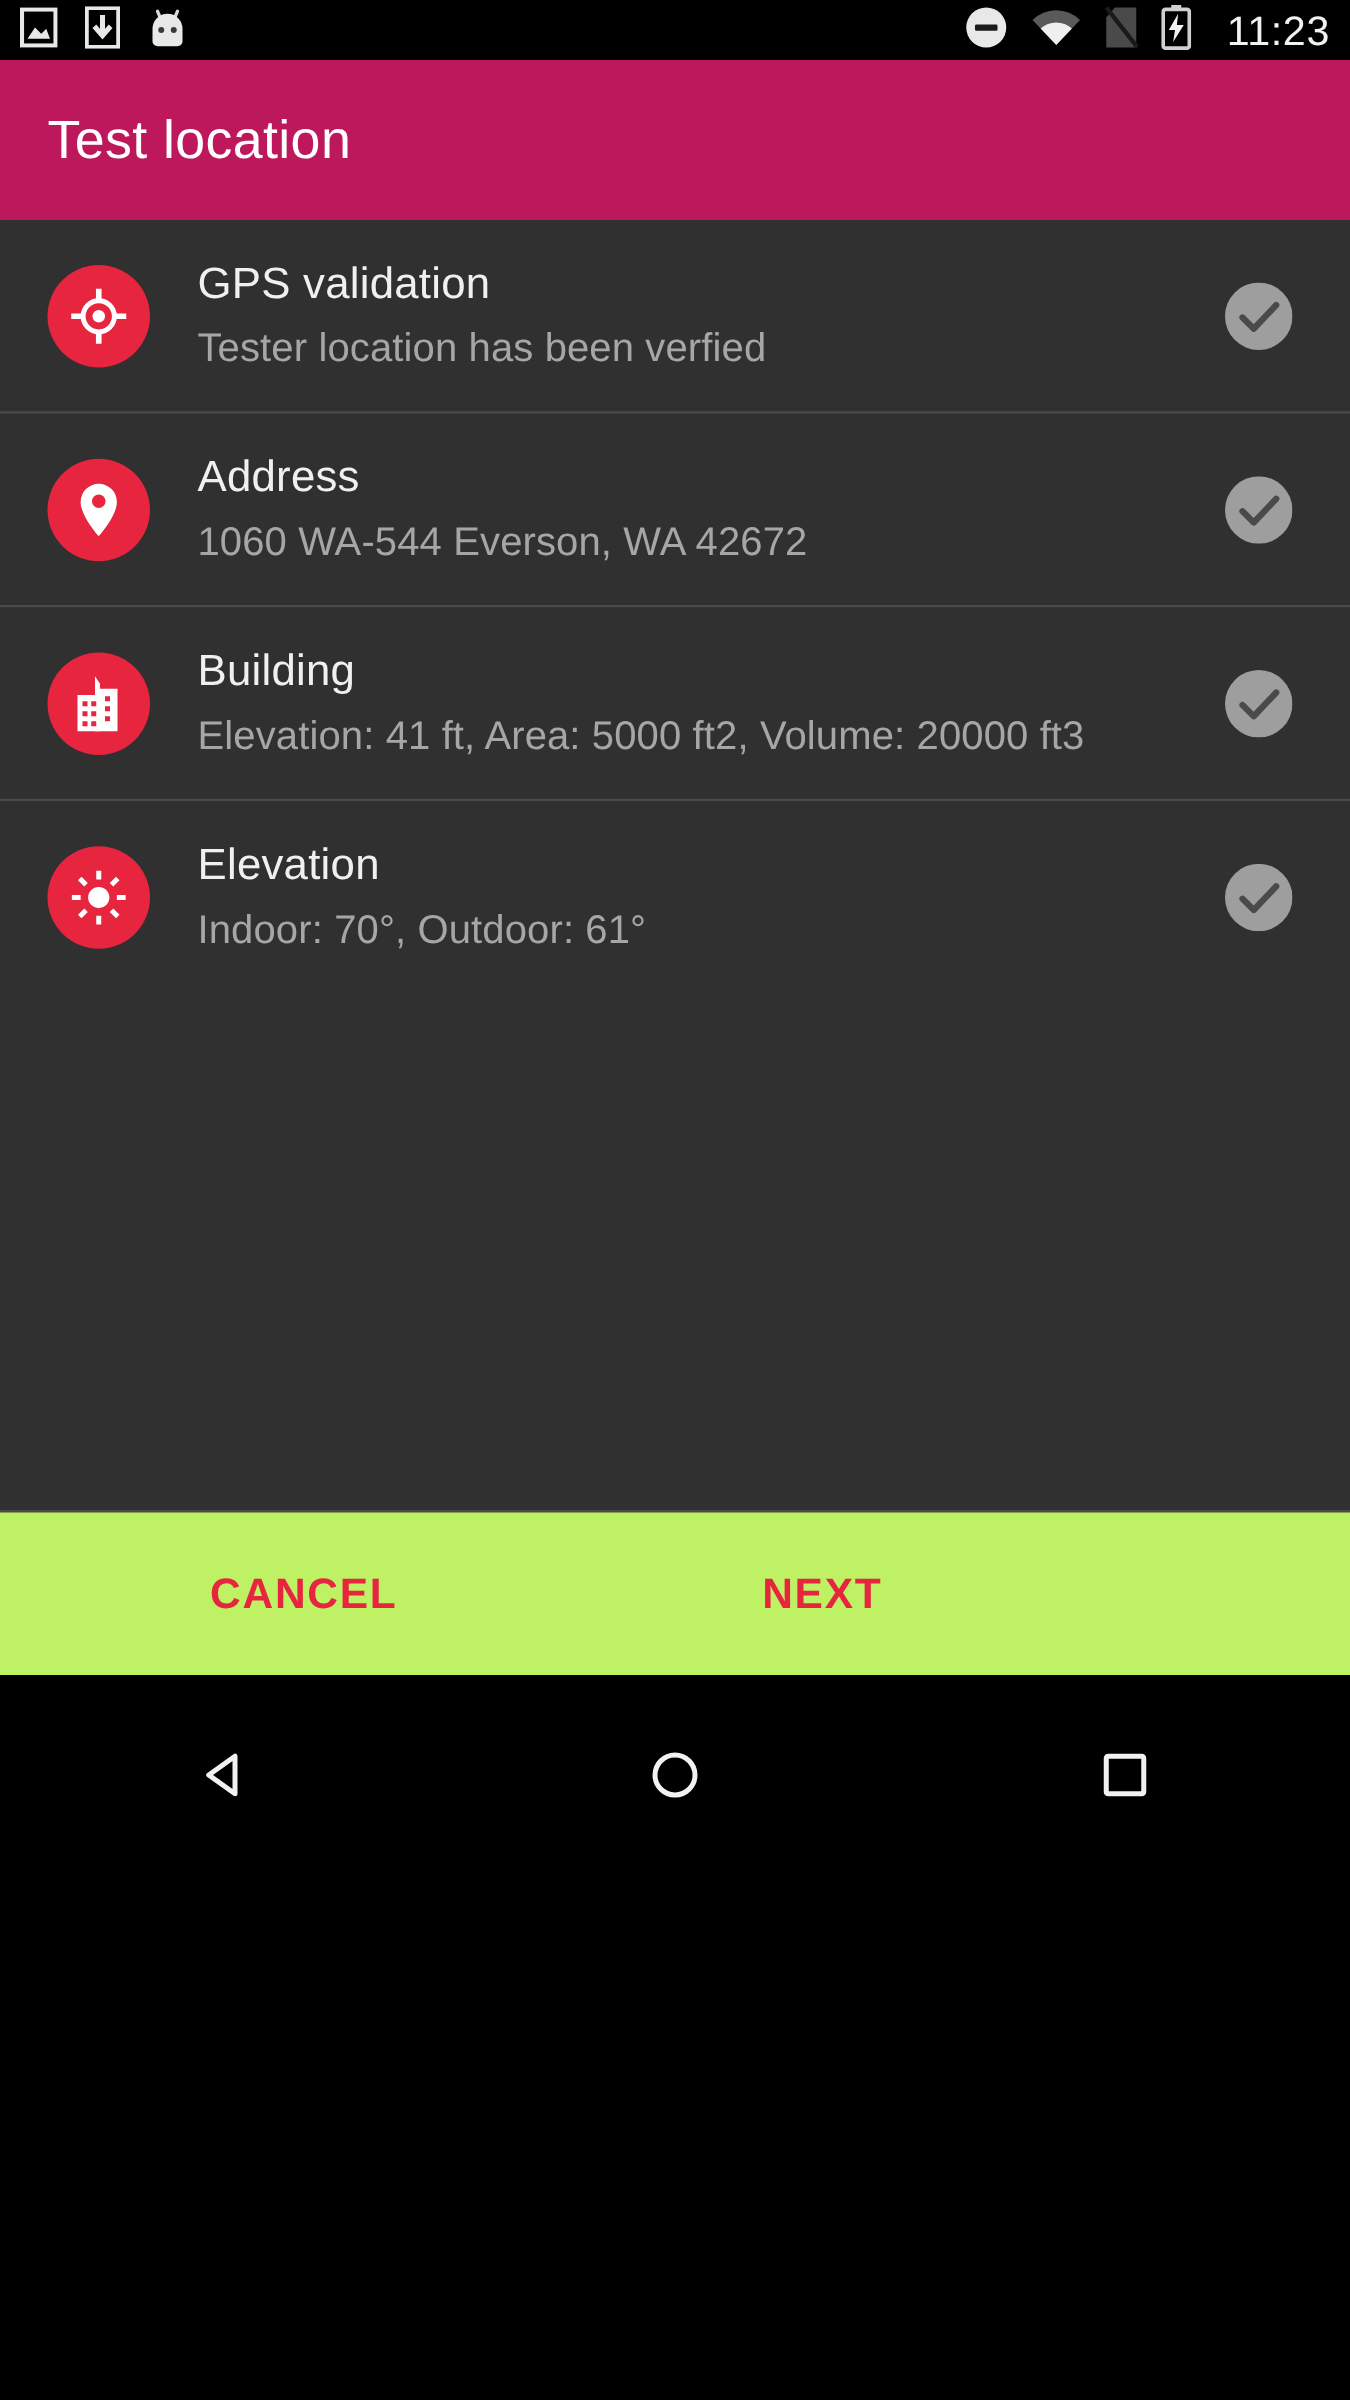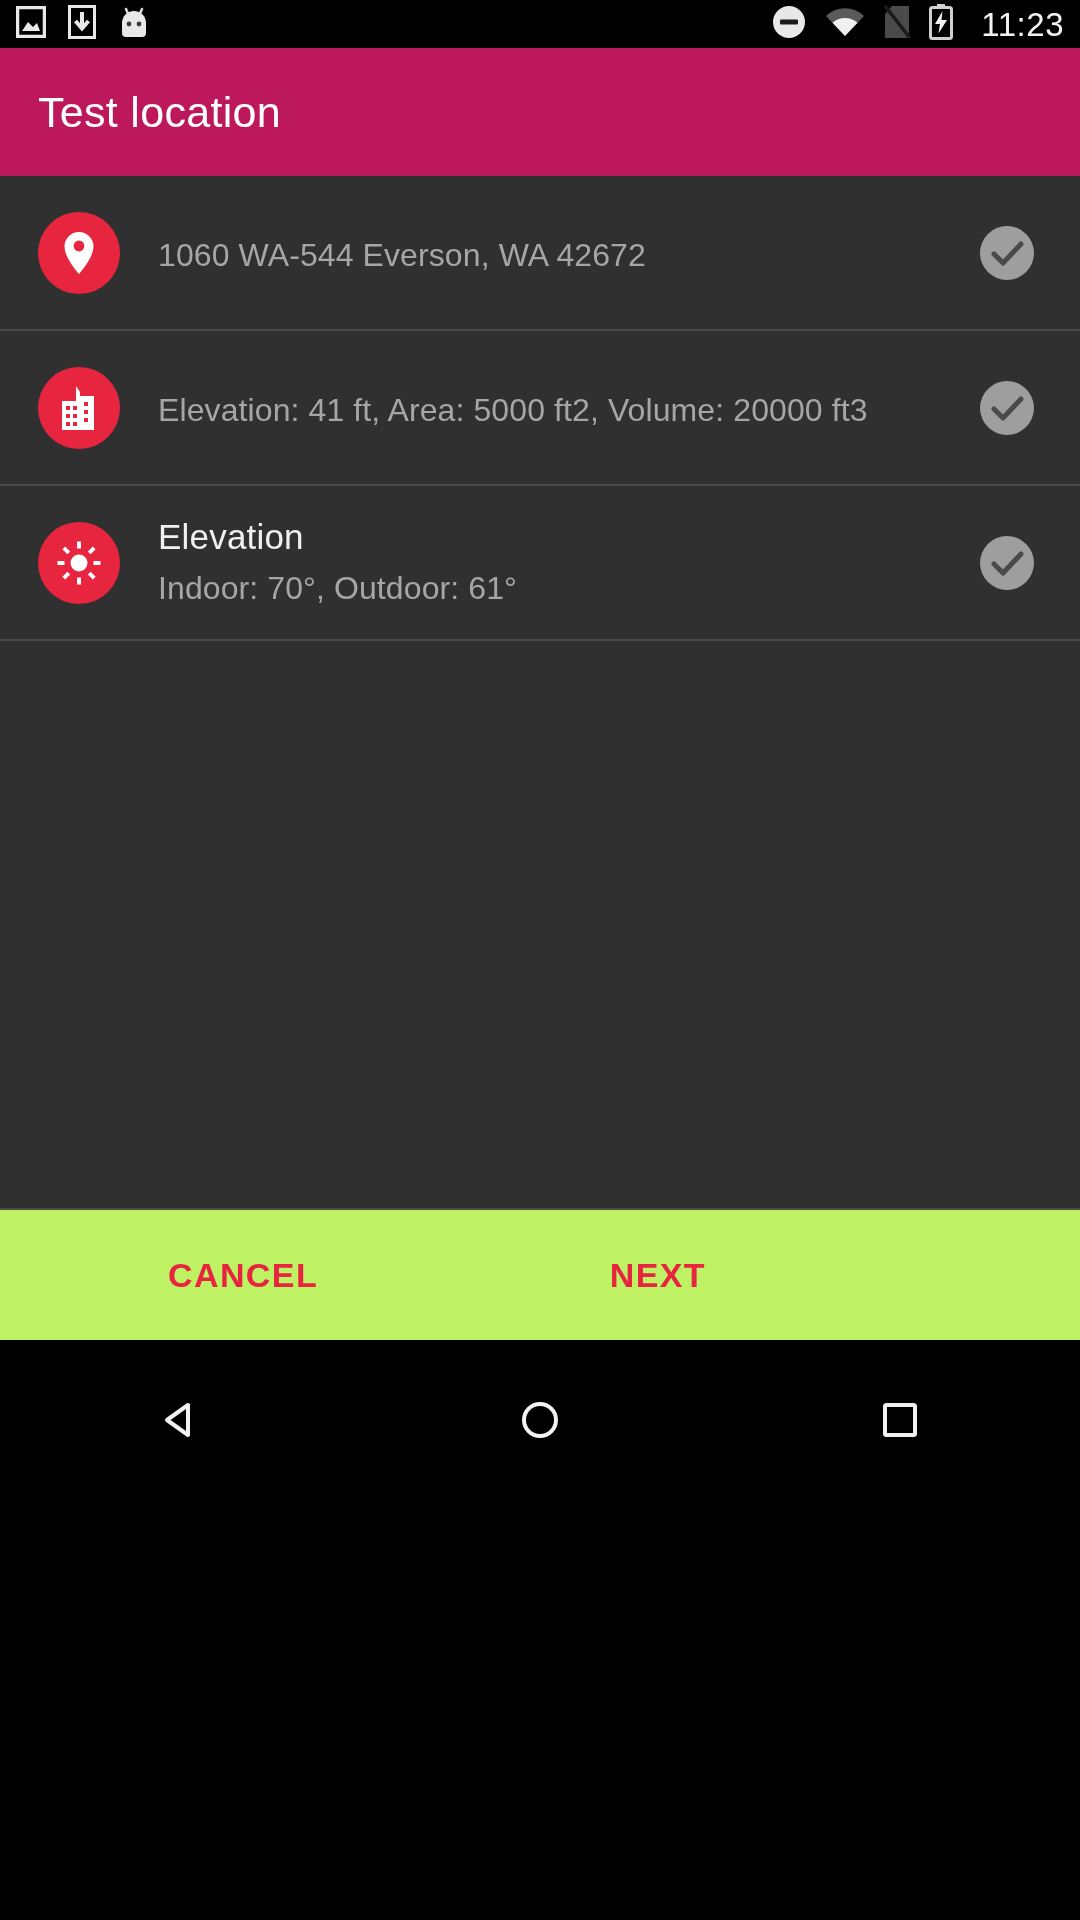--- a/index.html
+++ b/index.html
@@ -145,29 +145,49 @@
       <span class="sb-clock">11:23</span>
     </div>
   </div>
 
   <div class="appbar">
     <div class="appbar-title">Test location</div>
   </div>
 
   <div class="list">
 
+    <div class="row r-gps">
+      <div class="row-icon">
+        <svg width="48" height="48" viewBox="0 0 48 48">
+          <circle cx="24" cy="24" r="12.5" fill="none" stroke="#ffffff" stroke-width="4"></circle>
+          <circle cx="24" cy="24" r="5" fill="#ffffff"></circle>
+          <path d="M24 2 v9 M24 37 v9 M2 24 h9 M37 24 h9" stroke="#ffffff" stroke-width="4.5" stroke-linecap="butt"></path>
+        </svg>
+      </div>
+      <div class="row-text">
+        <div class="row-title">GPS validation</div>
+        <div class="row-sub">Tester location has been verfied</div>
+      </div>
+      <div class="row-check">
+        <svg width="54" height="54" viewBox="0 0 54 54">
+          <circle cx="27" cy="27" r="27" fill="#9e9e9e"></circle>
+          <path d="M14 28 L23 37 L41 18" fill="none" stroke="#4a4a4a" stroke-width="5" stroke-linecap="round" stroke-linejoin="round"></path>
+        </svg>
+      </div>
+    </div>
 
     <div class="row r-addr">
       <div class="row-icon">
         <svg width="44" height="48" viewBox="0 0 44 48">
           <path d="M22 3 a14.5 14.5 0 0 0 -14.5 14.5 C7.5 29 22 45 22 45 S36.5 29 36.5 17.5 A14.5 14.5 0 0 0 22 3 z" fill="#ffffff"></path>
           <circle cx="22" cy="17" r="5.4" fill="#e8253f"></circle>
         </svg>
       </div>
       <div class="row-text">
+        <div class="row-title">Address</div>
         <div class="row-sub">1060 WA-544 Everson, WA 42672</div>
       </div>
       <div class="row-check">
         <svg width="54" height="54" viewBox="0 0 54 54">
           <circle cx="27" cy="27" r="27" fill="#9e9e9e"></circle>
           <path d="M14 28 L23 37 L41 18" fill="none" stroke="#4a4a4a" stroke-width="5" stroke-linecap="round" stroke-linejoin="round"></path>
         </svg>
       </div>
     </div>
 
@@ -182,20 +202,21 @@
           <rect x="10" y="30" width="4" height="4" fill="#e8253f"></rect>
           <rect x="17" y="30" width="4" height="4" fill="#e8253f"></rect>
           <rect x="10" y="38" width="4" height="4" fill="#e8253f"></rect>
           <rect x="17" y="38" width="4" height="4" fill="#e8253f"></rect>
           <rect x="28" y="18" width="4" height="4" fill="#e8253f"></rect>
           <rect x="28" y="26" width="4" height="4" fill="#e8253f"></rect>
           <rect x="28" y="34" width="4" height="4" fill="#e8253f"></rect>
         </svg>
       </div>
       <div class="row-text">
+        <div class="row-title">Building</div>
         <div class="row-sub">Elevation: 41 ft, Area: 5000 ft2, Volume: 20000 ft3</div>
       </div>
       <div class="row-check">
         <svg width="54" height="54" viewBox="0 0 54 54">
           <circle cx="27" cy="27" r="27" fill="#9e9e9e"></circle>
           <path d="M14 28 L23 37 L41 18" fill="none" stroke="#4a4a4a" stroke-width="5" stroke-linecap="round" stroke-linejoin="round"></path>
         </svg>
       </div>
     </div>
 

